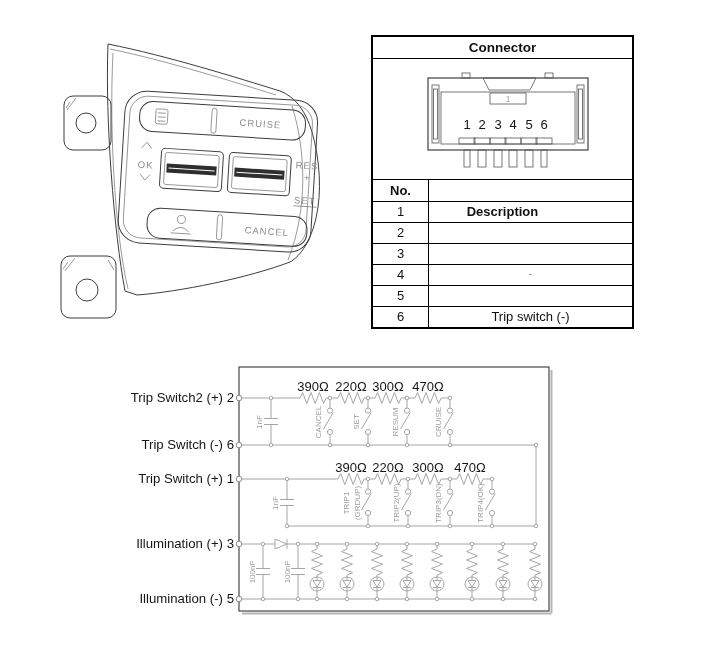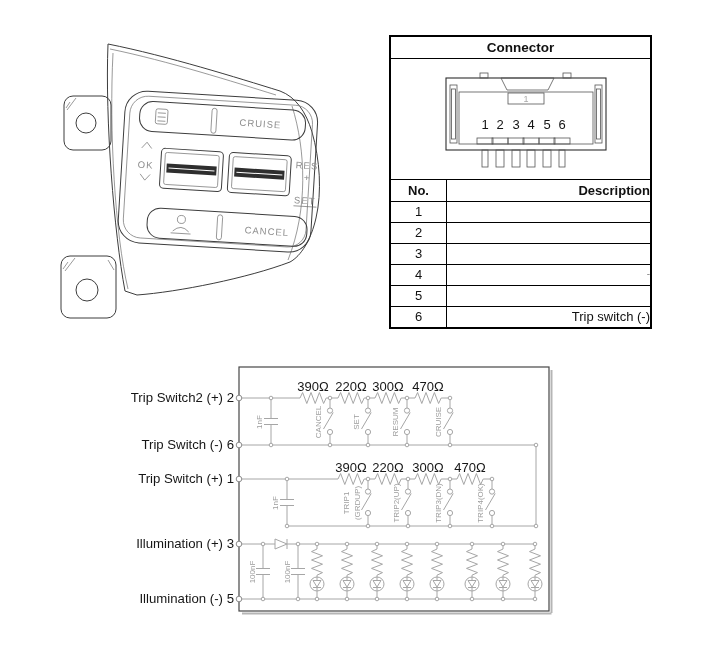--- a/index.html
+++ b/index.html
@@ -4,33 +4,33 @@
 <style>
   html,body{margin:0;padding:0;background:#fff;}
   #stage{
     position:relative;width:701px;height:652px;background:#ffffff;overflow:hidden;
     font-family:"Liberation Sans",sans-serif;color:#111;
   }
   svg text{font-family:"Liberation Sans",sans-serif;}
 
   
   #connector-panel{
-    position:absolute;left:389px;top:35px;width:263px;
+    position:absolute;left:371px;top:35px;width:263px;
     border:2px solid #000;box-sizing:border-box;background:#fff;
   }
   #connector-title{
     height:21px;line-height:21px;text-align:center;font-weight:bold;font-size:13.5px;
     border-bottom:1.5px solid #000;
   }
   #connector-image-cell{height:120px;border-bottom:1.5px solid #000;position:relative;}
   .tbl-row{display:flex;border-bottom:1px solid #000;height:20px;line-height:20px;font-size:13px;}
   .tbl-row:last-child{border-bottom:none;}
   .tbl-row .c-no{width:55px;border-right:1px solid #000;text-align:center;flex:none;}
-  .tbl-row .c-desc{flex:1;text-align:right;}
-  .tbl-header{font-weight:bold;height:21px;line-height:21px;}
+  .tbl-row .c-desc{flex:1;text-align:center;}
+  .tbl-header{font-weight:bold;height:21px;line-height:21px;flex-direction:column;}
   .c-desc.empty{color:#888;font-size:10px;line-height:18px;}
 
   
   #switch-drawing{position:absolute;left:48px;top:20px;}
   #schematic{position:absolute;left:120px;top:352px;}
 
   .draw-line{stroke:#3d3d3d;stroke-width:1;fill:none;}
   .draw-thin{stroke:#6f6f6f;stroke-width:0.7;fill:none;}
   .draw-label{fill:#8d8d8d;font-size:9.5px;letter-spacing:1px;}
   .cn-line{stroke:#2e2e2e;stroke-width:1.1;fill:none;}

